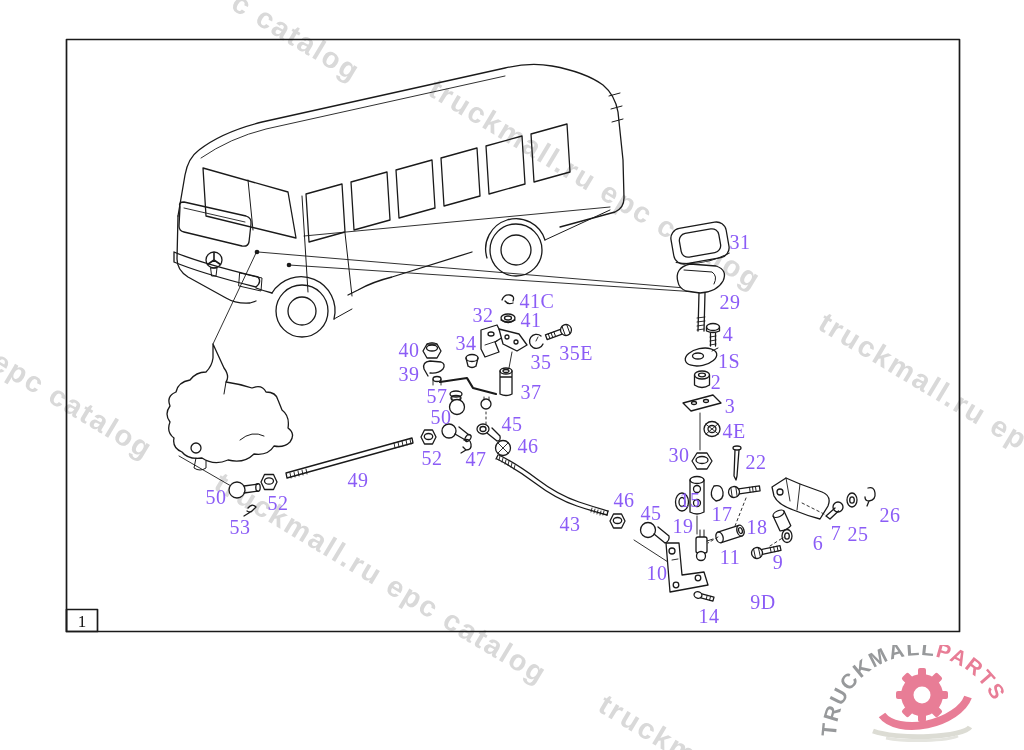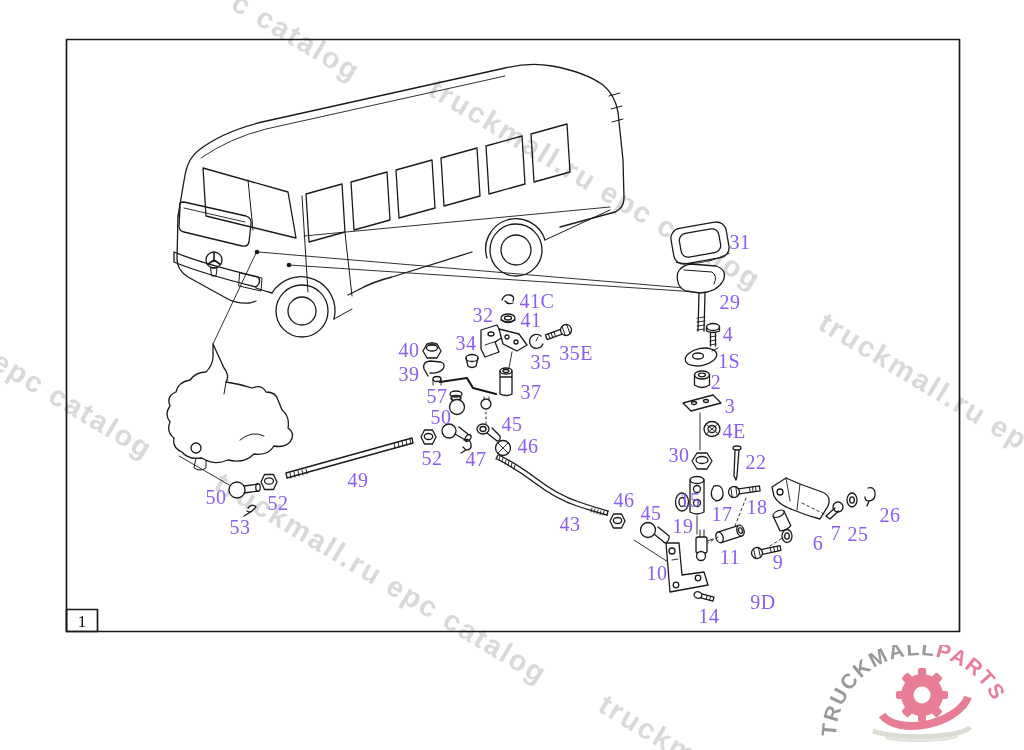--- a/index.html
+++ b/index.html
@@ -410,21 +410,21 @@
       <div class="part-label" style="left: 730px; top: 302px;">29</div>
       <div class="part-label" style="left: 728px; top: 334px;">4</div>
       <div class="part-label" style="left: 729px; top: 361px;">1S</div>
       <div class="part-label" style="left: 716px; top: 382px;">2</div>
       <div class="part-label" style="left: 730px; top: 406px;">3</div>
       <div class="part-label" style="left: 734px; top: 431px; text-align: right;">4E</div>
       <div class="part-label" style="left: 679px; top: 455px;">30</div>
       <div class="part-label" style="left: 756px; top: 462px;">22</div>
       <div class="part-label" style="left: 678px; top: 500px; margin-left: 12px;">15</div>
       <div class="part-label" style="left: 722px; top: 514px;">17</div>
-      <div class="part-label" style="left: 757px; top: 507px;">18</div>
+      <div class="part-label" style="left: 757px; top: 527px;">18</div>
       <div class="part-label" style="left: 890px; top: 491px; margin-top: 24px;">26</div>
       <div class="part-label" style="left: 858px; top: 523px; margin-top: 11px;">25</div>
       <div class="part-label" style="left: 836px; top: 533px;">7</div>
       <div class="part-label" style="left: 818px; top: 543px;">6</div>
       <div class="part-label" style="left: 683px; top: 526px;">19</div>
       <div class="part-label" style="left: 730px; top: 557px;">11</div>
       <div class="part-label" style="left: 778px; top: 562px;">9</div>
       <div class="part-label" style="left: 763px; top: 575px; margin-top: 27px;">9D</div>
       <div class="part-label" style="left: 657px; top: 573px;">10</div>
       <div class="part-label" style="left: 709px; top: 616px;">14</div>

